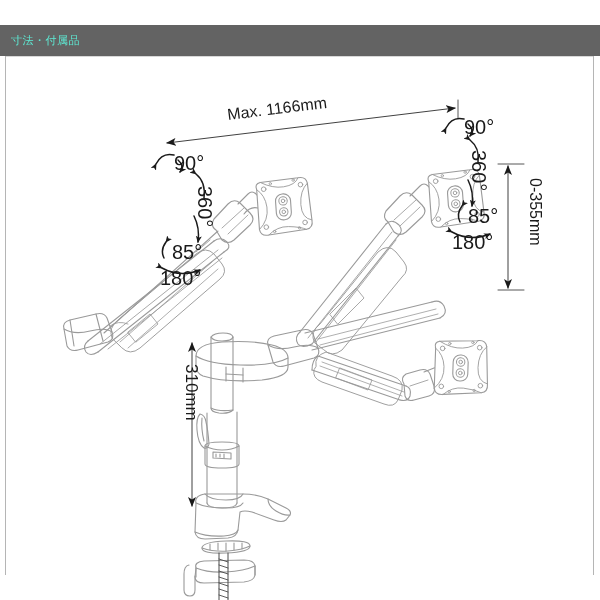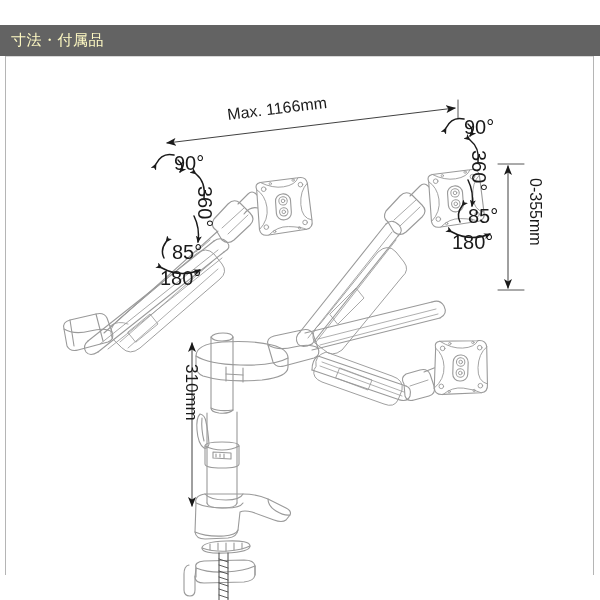--- a/index.html
+++ b/index.html
@@ -27,22 +27,22 @@
     top: 25px;
     width: 600px;
     height: 31px;
     background: #636363;
     display: flex;
     align-items: center;
     box-sizing: border-box;
     padding-left: 11px;
   }
   #section-header .title {
-    color: #fef9c3;
-    font-size: 15px;
+    color: #5eead4;
+    font-size: 11px;
     line-height: 15px;
     letter-spacing: 0.5px;
     font-family: "DejaVu Sans", "Liberation Sans", sans-serif;
     white-space: nowrap;
   }
   
   .frame-line {
     position: absolute;
     background: #b5b5b5;
   }

